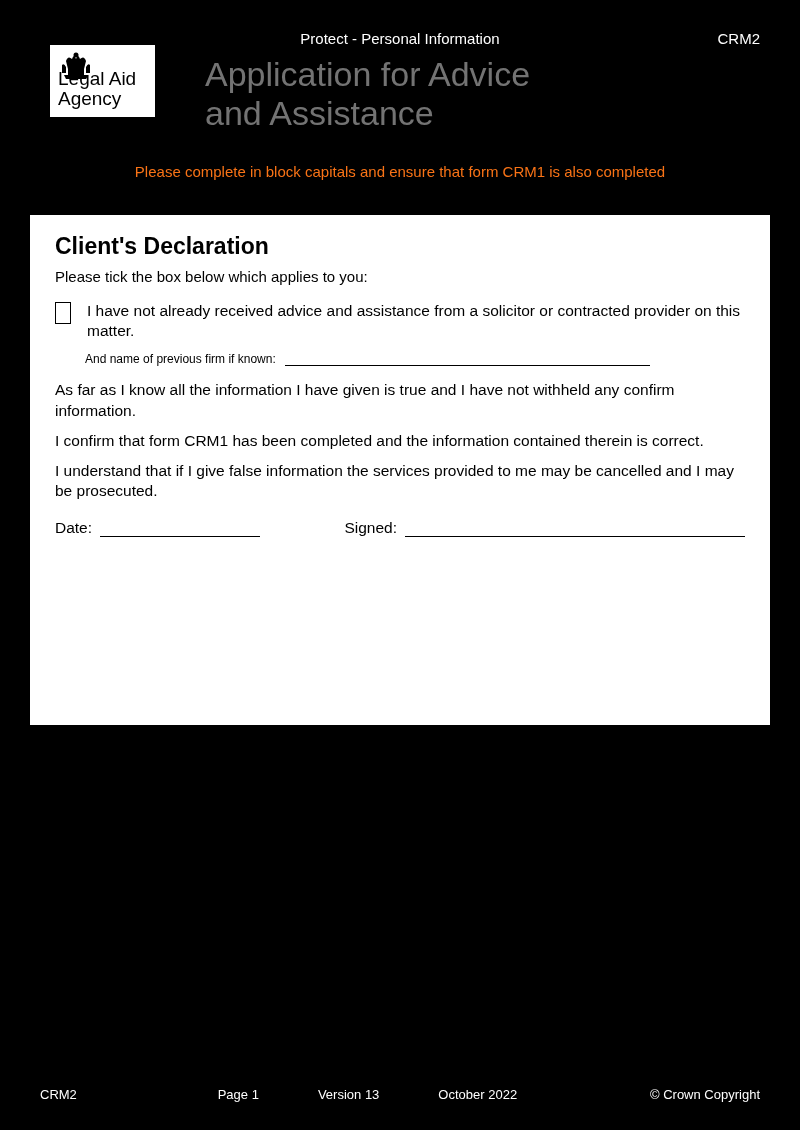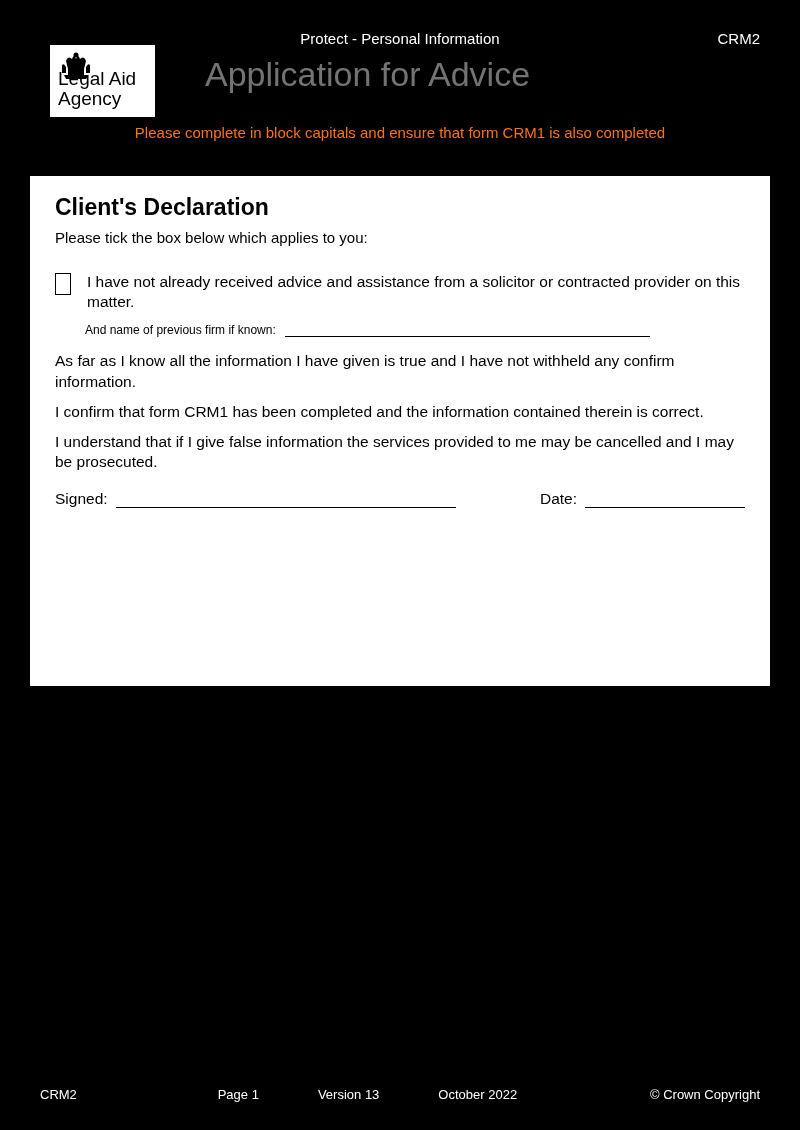--- a/index.html
+++ b/index.html
@@ -72,21 +72,21 @@
     padding: 18px 25px 25px 25px;
     min-height: 510px;
   }
   .section-title {
     font-size: 23px;
     font-weight: bold;
     margin-bottom: 8px;
   }
   .intro-line {
     font-size: 15px;
-    margin-bottom: 26px;
+    margin-bottom: 16px;
   }
   .checkbox-row {
     display: flex;
     align-items: flex-start;
     margin-bottom: 10px;
   }
   .checkbox-box {
     width: 16px;
     height: 22px;
     border: 1px solid #000;
@@ -178,20 +178,21 @@
       </g>
     </svg>
     <div class="logo-text">
       <div>Legal Aid</div>
       <div>Agency</div>
     </div>
   </div>
 
   <div class="main-title">
     <div>Application for Advice</div>
+    <div>and Assistance</div>
   </div>
 
   <div class="instruction">Please complete in block capitals and ensure that form CRM1 is also completed</div>
 </div>
 
 <div class="white-panel">
   <div class="section-title">Client's Declaration</div>
   <div class="intro-line">Please tick the box below which applies to you:</div>
 
   <div class="checkbox-row first">
@@ -204,26 +205,26 @@
     <span>And name of previous firm if known:</span>
     <span class="inline-line"></span>
   </div>
 
   <div class="para">As far as I know all the information I have given is true and I have not withheld any confirm information.</div>
   <div class="para">I confirm that form CRM1 has been completed and the information contained therein is correct.</div>
   <div class="para">I understand that if I give false information the services provided to me may be cancelled and I may be prosecuted.</div>
 
   <div class="sign-row">
     <div class="sign-field">
+      <span class="sign-label">Date:</span>
+      <span class="sign-line dated"></span>
+    </div>
+    <div class="sign-field">
       <span class="sign-label">Signed:</span>
       <span class="sign-line signed"></span>
-    </div>
-    <div class="sign-field">
-      <span class="sign-label">Date:</span>
-      <span class="sign-line dated"></span>
     </div>
   </div>
 </div>
 
 <div class="footer">
   <div>CRM2</div>
   <div class="footer-center">
     <span>Page 1</span>
     <span>Version 13</span>
     <span>October 2022</span>

